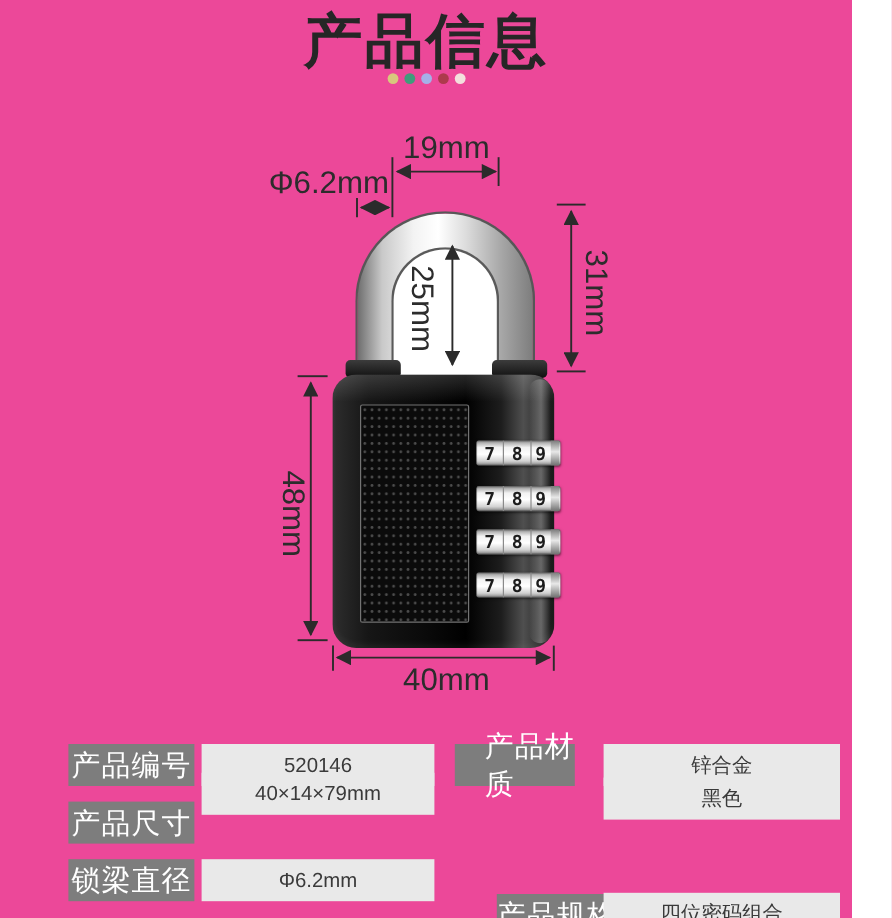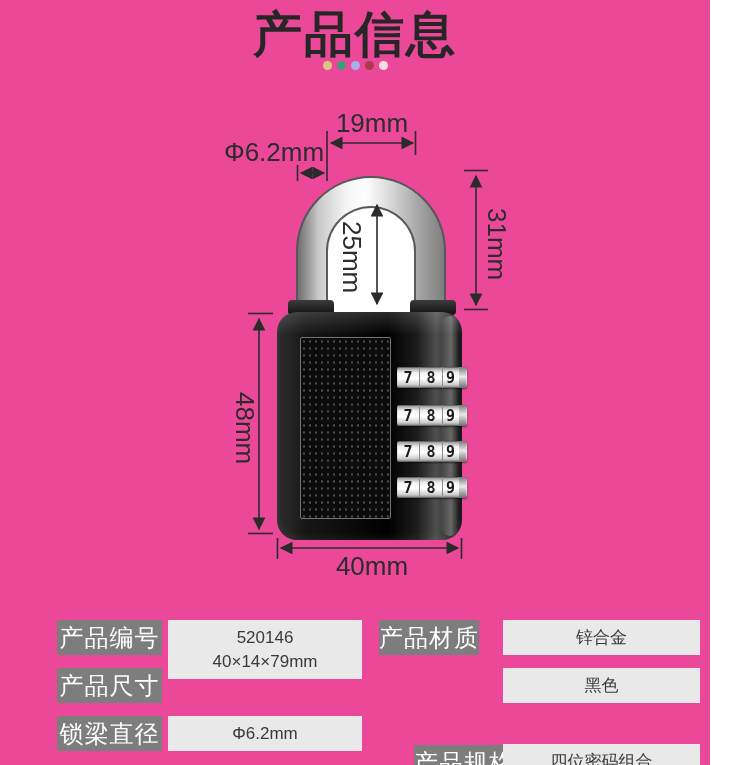--- a/index.html
+++ b/index.html
@@ -166,19 +166,19 @@
   <div class="dim-label rot" style="left:209px; top:415px; width:72px;">48mm</div>
   <div class="dim-label" style="left:320px; top:553px; width:104px;">40mm</div>
 
   <div class="cell label" style="left:57px; top:620px; width:105px;">产品编号</div>
   <div class="cell value" style="left:168px; top:620px; width:194px;">520146</div>
   <div class="cell label" style="left:57px; top:668px; width:105px;">产品尺寸</div>
   <div class="cell value" style="left:168px; top:644px; width:194px;">40×14×79mm</div>
   <div class="cell label" style="left:57px; top:716px; width:105px;">锁梁直径</div>
   <div class="cell value" style="left:168px; top:716px; width:194px;">Φ6.2mm</div>
 
-  <div class="cell label" style="left:379px; top:620px; width:100px;">产品材质</div>
+  <div class="cell label" style="left:379px; top:620px; width:100px;padding-left:25px;">产品材质</div>
   <div class="cell value" style="left:503px; top:620px; width:197px;">锌合金</div>
-  <div class="cell value" style="left:503px; top:668px; width:197px;">黑色</div>
+  <div class="cell value" style="left:503px; top:648px; width:197px;">黑色</div>
   <div class="cell label" style="left:398px; top:745px; width:100px;margin-left:16px;">产品规格</div>
   <div class="cell value" style="left:503px; top:716px; width:197px;margin-top:28px;">四位密码组合</div>
 
 </div>
 
 </body></html>

